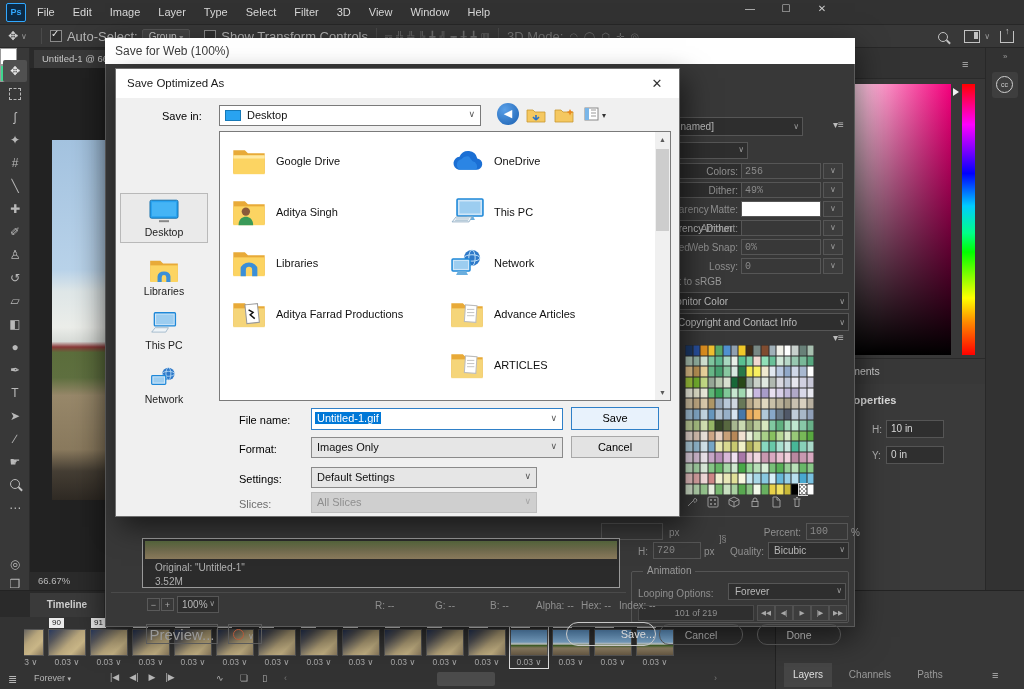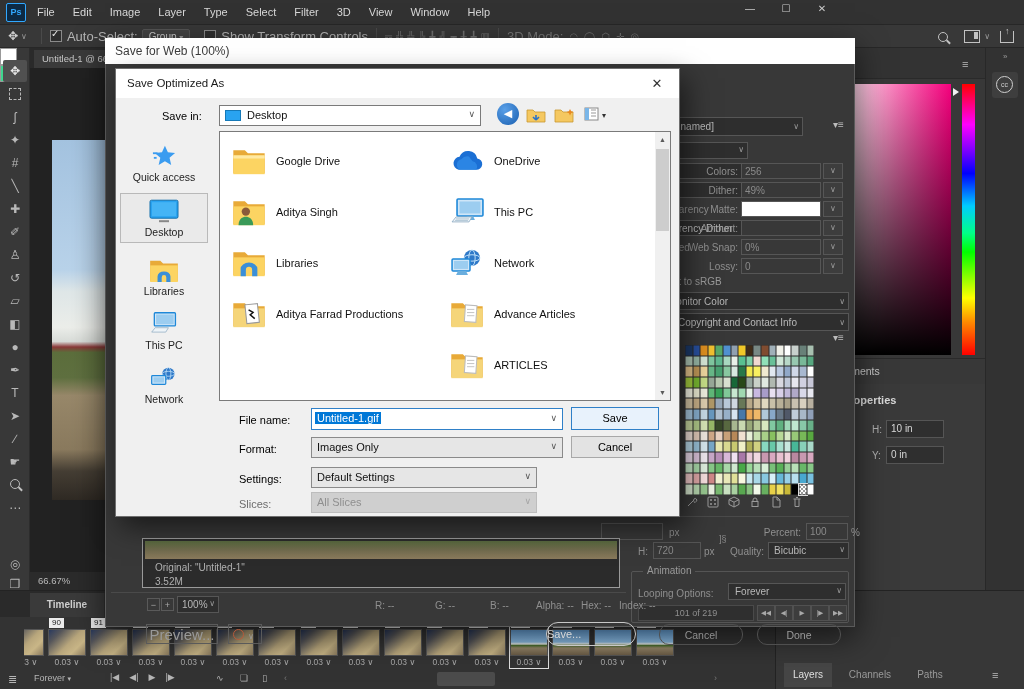--- a/index.html
+++ b/index.html
@@ -49,21 +49,21 @@
     background:linear-gradient(to bottom,#ff0000,#ff00ff 15%,#7700ff 25%,#0000ff 33%,#00ccff 45%,#00ff88 55%,#00ff00 62%,#ffff00 79%,#ff8800 88%,#ff0000 100%);}
   #hue-marker{left:153px;top:40px;width:0;height:0;border-top:4px solid transparent;border-bottom:4px solid transparent;border-left:6px solid #f0f0f0;}
   .dock-field{background:#2f2f2f;border:1px solid #555;color:#d8d8d8;font-size:10px;padding:2px 4px;box-sizing:border-box;height:18px;}
   
   #sfw{left:105px;top:38px;width:750px;height:589px;z-index:5;box-shadow:0 10px 30px rgba(0,0,0,.6);}
   #sfw-title{left:0;top:0;width:750px;height:26px;background:#ffffff;color:#3c3c3c;font-size:12px;line-height:26px;padding-left:10px;box-sizing:border-box;}
   #sfw-body{left:0;top:26px;width:750px;height:563px;background:#383838;border:1px solid #5a5a5a;border-top:none;box-sizing:border-box;}
   .sfw-drop{background:#2e2e2e;border:1px solid #565656;box-sizing:border-box;color:#b8b8b8;font-size:10px;overflow:hidden;}
   .sfw-chev{position:absolute;right:3px;top:2px;color:#9a9a9a;font-size:8px;}
   .sfw-lbl{color:#8f8f8f;font-size:10px;}
-  .sfw-val{background:#383838;border:1px solid #565656;color:#8a8a8a;font-size:10px;padding:2px 3px;box-sizing:border-box;height:16px;overflow:hidden;}
+  .sfw-val{background:#383838;border:1px solid #565656;color:#8a8a8a;font-size:10px;padding:2px 3px;box-sizing:border-box;height:16px;overflow:hidden;font-family:Liberation Mono, monospace;}
   .chevbox{background:#3d3d3d;border:1px solid #565656;box-sizing:border-box;color:#9a9a9a;font-size:8px;text-align:center;line-height:13px;height:16px;width:20px;}
   #swatch-grid{display:grid;grid-template-columns:repeat(17,7.6px);grid-auto-rows:10.7px;}
   .sw{box-shadow:inset 0 0 0 0.5px #2b2b2b;}
   .sw-checker{background:#fff;background-image:linear-gradient(45deg,#9a9a9a 25%,transparent 25%,transparent 75%,#9a9a9a 75%),linear-gradient(45deg,#9a9a9a 25%,transparent 25%,transparent 75%,#9a9a9a 75%);background-size:4px 4px;background-position:0 0,2px 2px;outline:1px solid #ddd;}
   .anim-btn{background:#3d3d3d;border:1px solid #515151;color:#a8a8a8;font-size:6.5px;text-align:center;line-height:14px;box-sizing:border-box;}
   .sfw-bottom-btn{border:1px solid #4f4f4f;border-radius:10px;color:#8f8f8f;font-size:10.5px;text-align:center;box-sizing:border-box;}
   
   #dlg{left:115px;top:68px;width:565px;height:449px;background:#f0f0f0;border:1px solid #6f6f6f;box-sizing:border-box;z-index:10;box-shadow:6px 10px 26px rgba(0,0,0,.55);color:#111;}
   #dlg-title{left:0;top:0;width:563px;height:29px;background:#ffffff;}
   #dlg-title-text{position:absolute;left:11px;top:8px;font-size:11.5px;color:#1a1a1a;}
@@ -726,21 +726,21 @@
       <span class="abs sfw-lbl" style="left:384px;top:536px;">B: --</span>
       <span class="abs sfw-lbl" style="left:430px;top:536px;">Alpha: --</span>
       <span class="abs sfw-lbl" style="left:475px;top:536px;">Hex: --</span>
       <span class="abs sfw-lbl" style="left:513px;top:536px;">Index: --</span>
 
       <div class="abs" style="left:40px;top:560px;width:72px;height:20px;border:1px solid #5a5a5a;color:#999;font-size:15px;text-align:center;line-height:19px;box-sizing:border-box;">Preview...</div>
       <div class="abs" style="left:122px;top:560px;width:34px;height:20px;border:1px solid #5a5a5a;box-sizing:border-box;">
         <span style="position:absolute;left:4px;top:4px;width:9px;height:9px;border:1.5px solid #b85a3a;border-radius:50%;"></span>
         <span style="position:absolute;left:19px;top:7px;color:#999;font-size:8px;">∨</span>
       </div>
-      <div class="abs" style="left:440px;top:558px;width:90px;height:24px;border:1.5px solid #c8c8c8;border-radius:12px;color:#d8d8d8;font-size:11px;text-align:left;line-height:22px;box-sizing:border-box;">Save...</div>
+      <div class="abs" style="left:460px;top:558px;width:90px;height:24px;border:1.5px solid #c8c8c8;border-radius:12px;color:#d8d8d8;font-size:11px;text-align:right;line-height:22px;box-sizing:border-box;">Save...</div>
       <div class="abs sfw-bottom-btn" style="left:553px;top:560px;width:84px;height:21px;line-height:20px;">Cancel</div>
       <div class="abs sfw-bottom-btn" style="left:651px;top:560px;width:84px;height:21px;line-height:20px;color:#9a9a9a;">Done</div>
     </div>
   </div>
 
   <div class="abs" id="dlg">
     <div class="abs" id="dlg-title">
       <span id="dlg-title-text">Save Optimized As</span>
       <span id="dlg-close">✕</span>
     </div>
@@ -769,30 +769,20 @@
           <rect x="1" y="1" width="13" height="12" fill="#fff" stroke="#888"></rect>
           <rect x="1" y="1" width="4" height="12" fill="#7ab6e8"></rect>
           <line x1="7" y1="3" x2="12" y2="3" stroke="#999"></line>
           <line x1="7" y1="6" x2="12" y2="6" stroke="#999"></line>
           <line x1="7" y1="9" x2="12" y2="9" stroke="#999"></line>
         </svg>
     </span>
     <span class="abs" style="left:486px;top:42px;font-size:8px;color:#333;">▾</span>
 
     <div class="abs" id="sidebar" style="left:0;top:62px;width:100px;height:280px;">
-        <div class="sb-item" style="top: 8px; padding: 4px 0px;">
-          <div style="height: 26px; display: flex; justify-content: center; align-items: center;">
-            <svg width="24" height="24" viewBox="0 0 26 26">
-              <path d="M14 2l3.2 7 7.8.8-6 5.2 1.8 7.8L14 18.6 7.2 22.8 9 15 3 9.8 10.8 9z" fill="#3b9cf0"></path>
-              <line x1="1" y1="10" x2="6" y2="10" stroke="#3b9cf0" stroke-width="2"></line>
-              <line x1="2" y1="15" x2="5" y2="15" stroke="#3b9cf0" stroke-width="2"></line>
-            </svg>
-          </div>
-          <div class="sb-label">Quick access</div>
-        </div>
         <div class="sb-item sel" style="top: 62px; padding: 4px 0px;">
           <div style="height: 26px; display: flex; justify-content: center; align-items: center;">
             <svg width="30" height="23.400000000000002" viewBox="0 0 30 23">
               <rect x="1" y="1" width="28" height="18" rx="1.5" fill="#29a3f0" stroke="#1470ad"></rect>
               <rect x="3" y="3" width="24" height="14" fill="#45b4f5"></rect>
               <line x1="10" y1="22" x2="20" y2="22" stroke="#888" stroke-width="2"></line>
             </svg>
           </div>
           <div class="sb-label">Desktop</div>
         </div>

